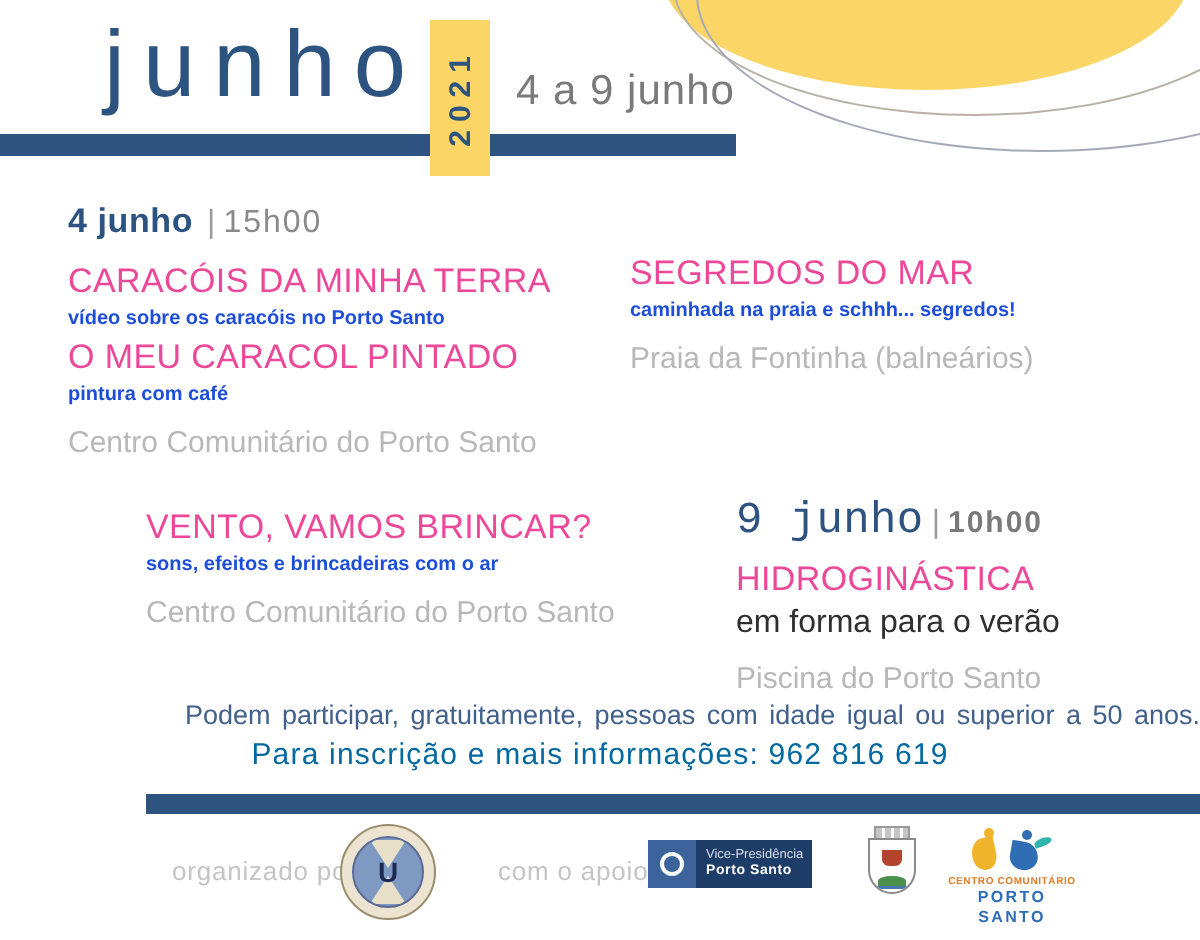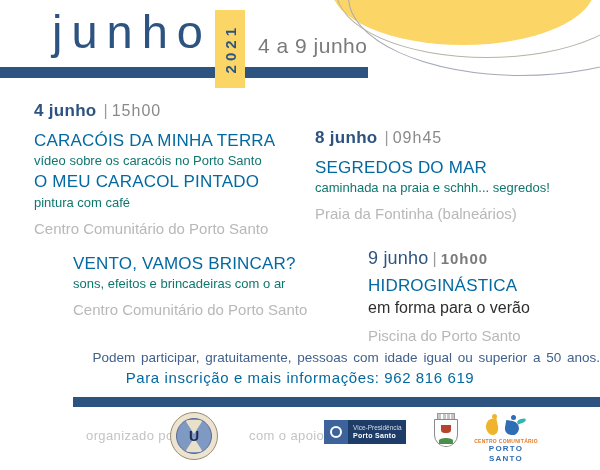--- a/index.html
+++ b/index.html
@@ -27,24 +27,24 @@
   
   .event{position:absolute;}
   .event-0{left:34px;top:101px;width:280px;}
   .event-1{left:315px;top:128px;width:280px;}
   .event-2{left:73px;top:255px;width:280px;}
   .event-3{left:368px;top:248px;width:220px;}
   .event-date-row{margin-bottom:11px;}
   .event-date{font-size:17px;font-weight:bold;color:#2d5480;letter-spacing:0.3px;}
   .event-sep{font-size:16px;color:#9a9a9a;margin:0 4px 0 7px;}
   .event-time{font-size:16px;color:#8a8a8a;letter-spacing:1px;}
-  .event-title{font-size:17px;color:#0369a1;letter-spacing:0.2px;line-height:1.08;margin-bottom:4px;}
-  .event-desc{font-size:13px;color:#0f766e;font-weight:normal;line-height:1.15;margin-bottom:4px;}
+  .event-title{font-size:17px;color:#ec4899;letter-spacing:0.2px;line-height:1.08;margin-bottom:4px;}
+  .event-desc{font-size:10px;color:#1d4ed8;font-weight:bold;line-height:1.15;margin-bottom:4px;}
   .event-location{font-size:15px;color:#b8b8b8;margin-top:9px;}
-  .event-3 .event-date{font-weight:400;font-size:18px;letter-spacing:0.2px;}
+  .event-3 .event-date{font-weight:400;font-size:22px;letter-spacing:0.2px;font-family:Liberation Mono, monospace;}
   .event-3 .event-sep{margin:0 4px;}
   .event-3 .event-time{font-weight:bold;font-size:15px;color:#7a7a7a;}
   .event-3 .event-desc{font-size:16px;font-weight:400;color:#2f2f2f;}
   .event-3 .event-date-row{margin-bottom:8px;}
 
   
   .footer-line1{position:absolute;left:0;top:350px;width:600px;text-align:right;
         font-size:13.5px;color:#41618c;word-spacing:2px;}
   .footer-line2{position:absolute;left:0;top:369px;width:600px;text-align:center;
         font-size:15px;color:#0369a1;letter-spacing:0.6px;}
@@ -125,23 +125,20 @@
       <span class="event-date">4 junho</span><span class="event-sep">|</span><span class="event-time">15h00</span>
     </div>
     <div class="event-title">CARACÓIS DA MINHA TERRA</div>
     <div class="event-desc">vídeo sobre os caracóis no Porto Santo</div>
     <div class="event-title">O MEU CARACOL PINTADO</div>
     <div class="event-desc">pintura com café</div>
     <div class="event-location">Centro Comunitário do Porto Santo</div>
   </div>
 
   <div class="event event-1">
-    <div class="event-date-row">
-      <span class="event-date">8 junho</span><span class="event-sep">|</span><span class="event-time">09h45</span>
-    </div>
     <div class="event-title">SEGREDOS DO MAR</div>
     <div class="event-desc">caminhada na praia e schhh... segredos!</div>
     <div class="event-location">Praia da Fontinha (balneários)</div>
   </div>
 
   <div class="event event-2">
     <div class="event-title">VENTO, VAMOS BRINCAR?</div>
     <div class="event-desc">sons, efeitos e brincadeiras com o ar</div>
     <div class="event-location">Centro Comunitário do Porto Santo</div>
   </div>

